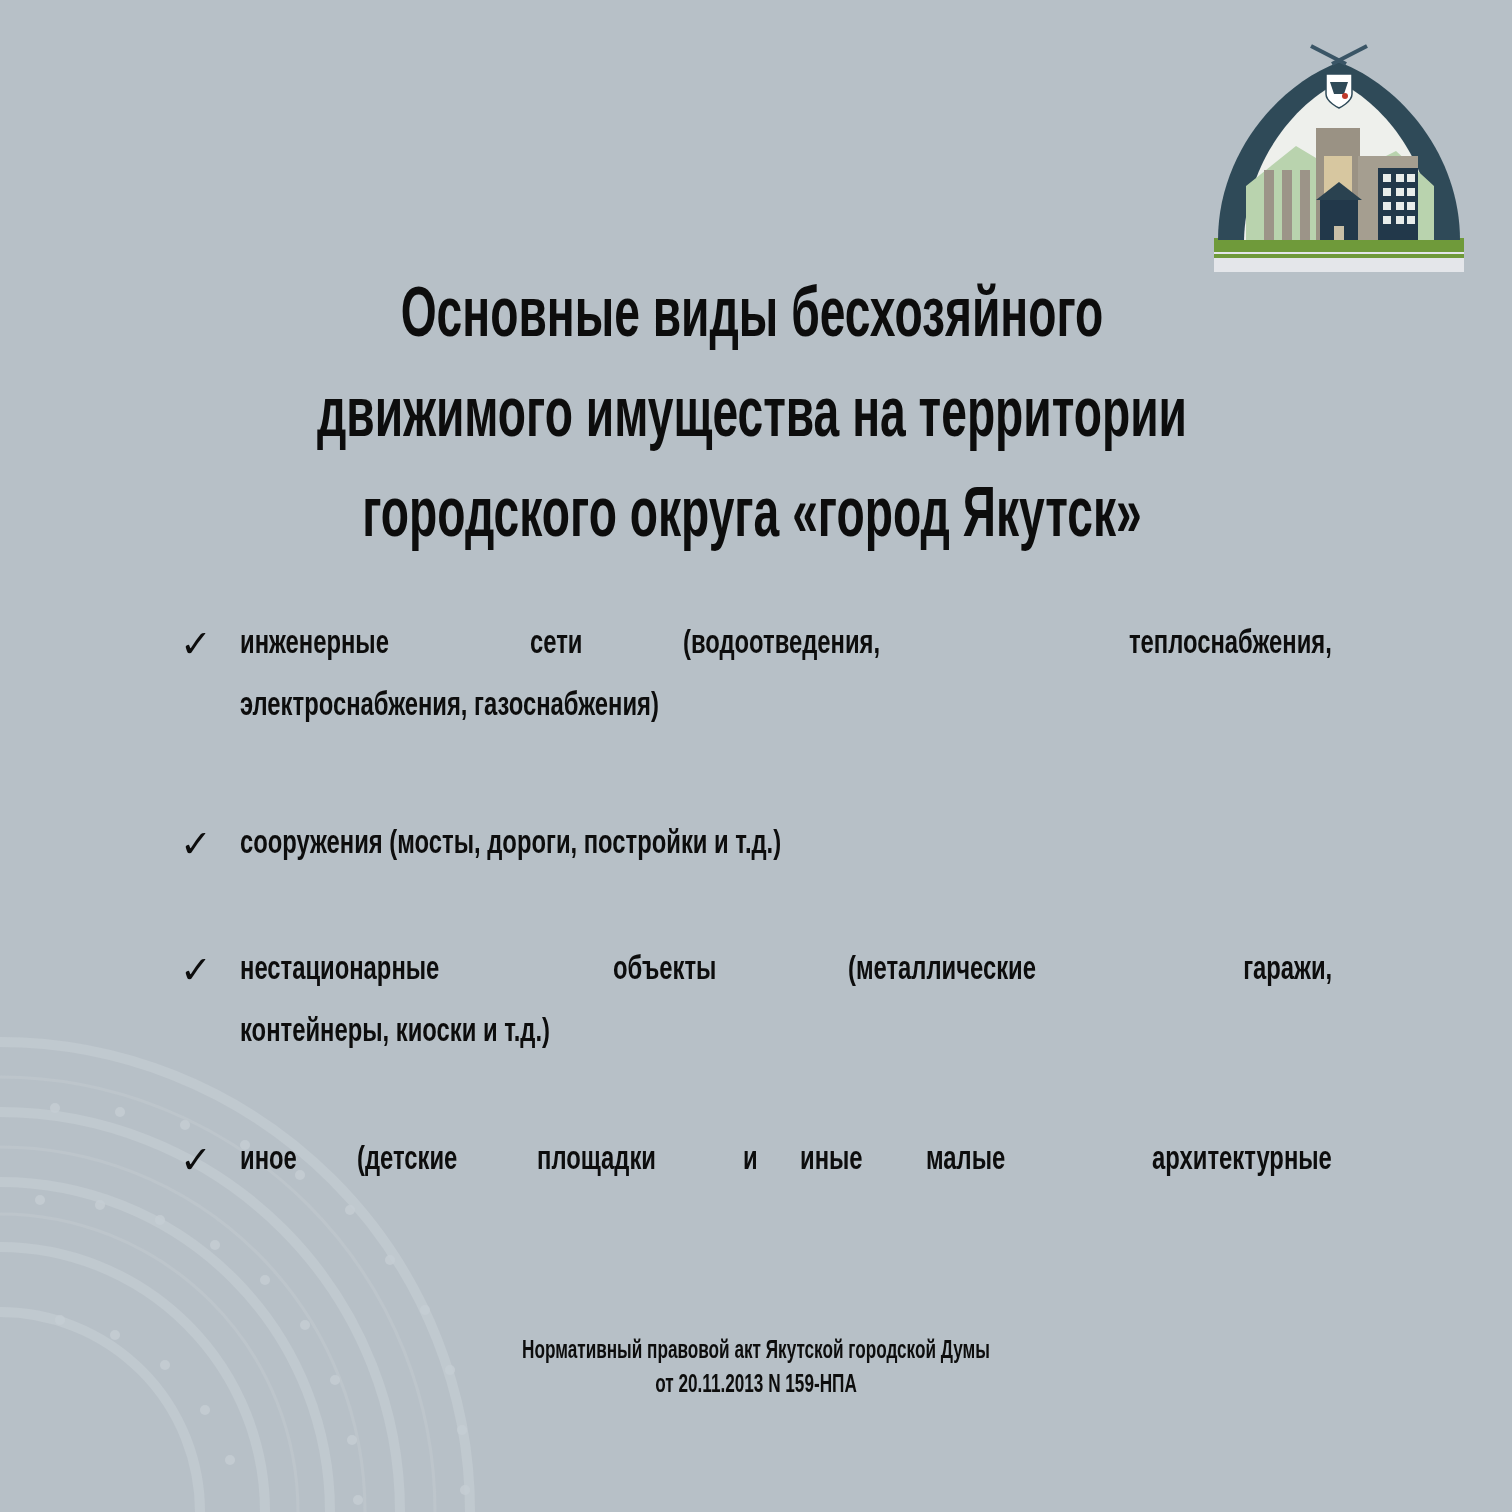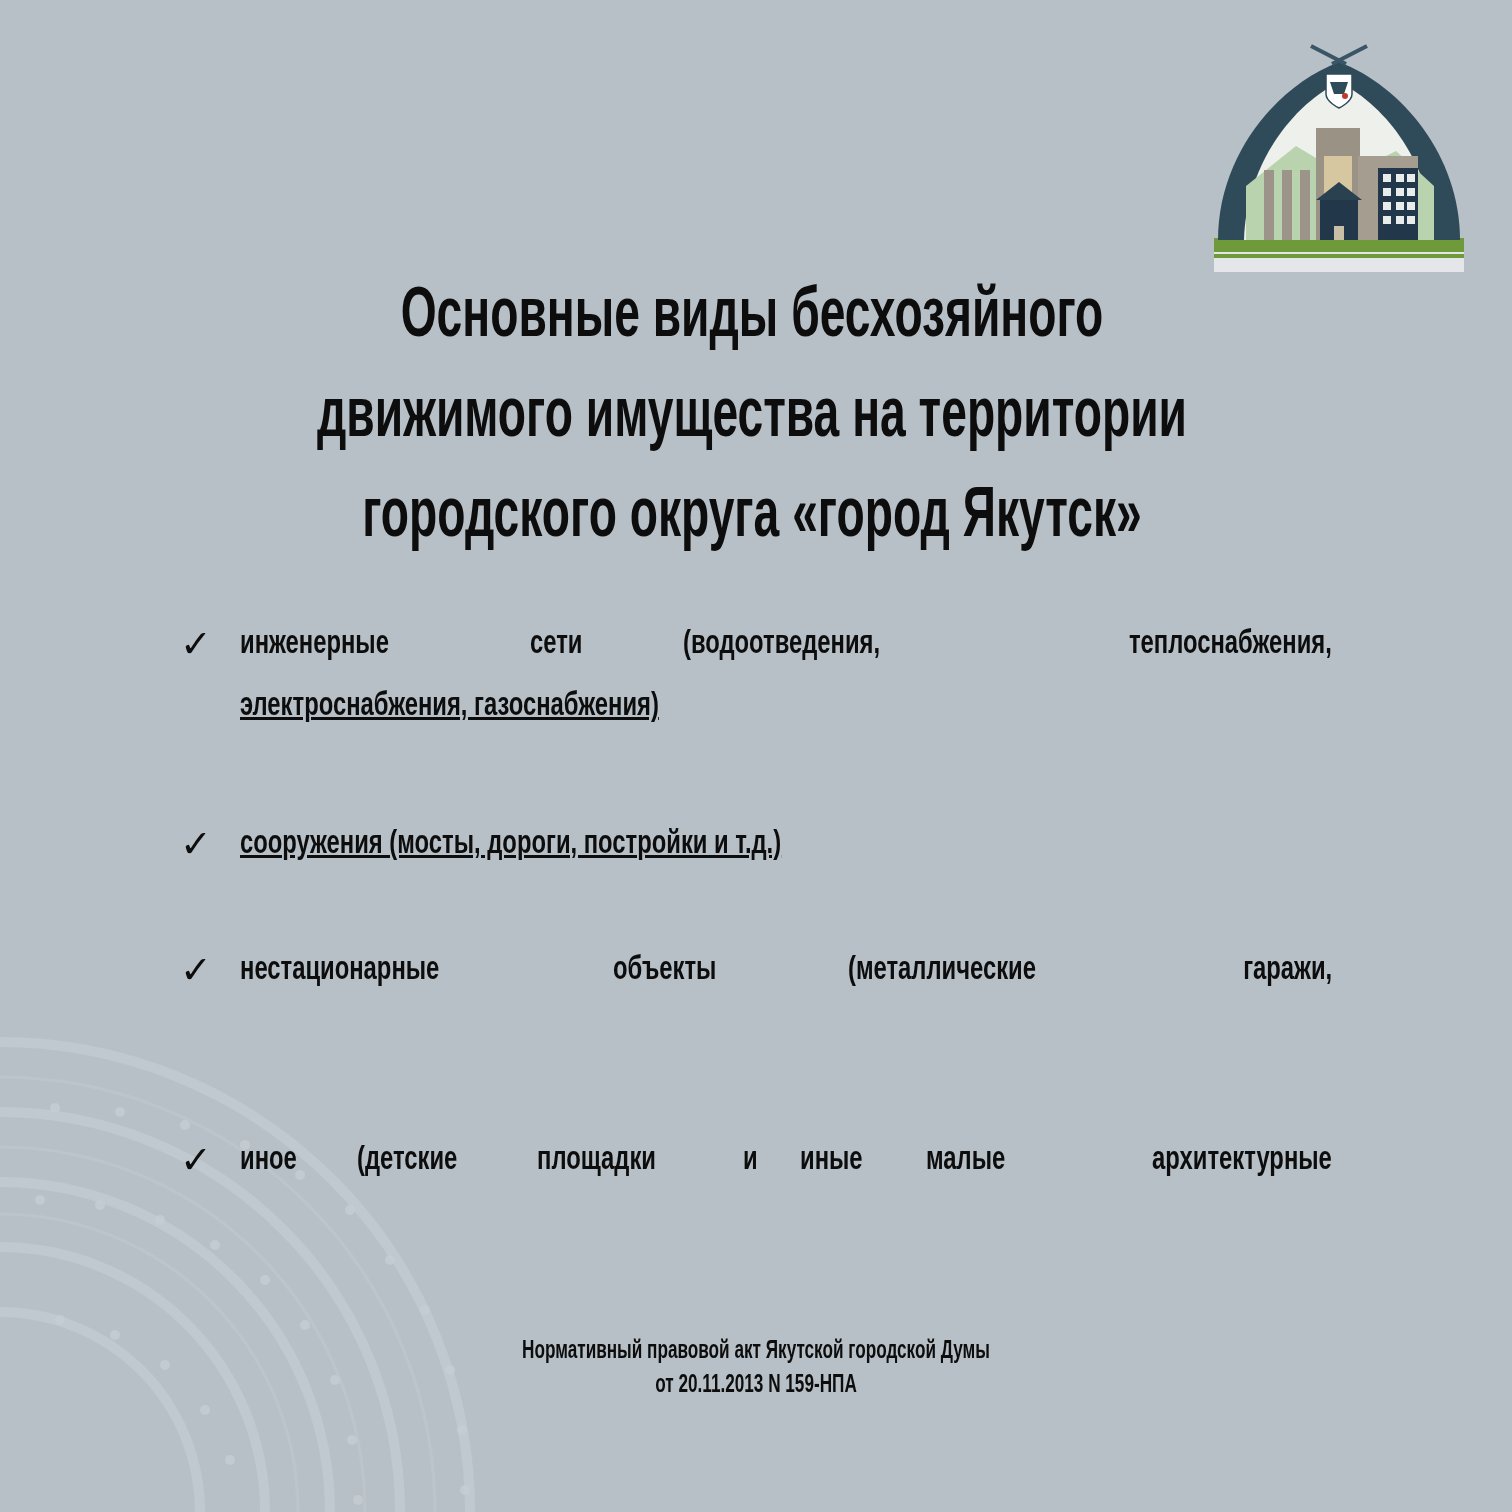--- a/index.html
+++ b/index.html
@@ -51,21 +51,21 @@
     display: flex; justify-content: space-between;
     height: 62px; line-height: 62px;
     font-size: 34px; font-weight: bold;
     white-space: nowrap;
   }
   .line span.w {
     display: inline-block;
     transform: scaleX(0.70);
     transform-origin: left center;
   }
-  .line.last { justify-content: flex-start; text-decoration: underline; }
+  .line.last { justify-content: flex-start; }
   .line.last span.w { transform-origin: left center; }
   .footer {
     position: absolute; left: 0; top: 1332px; width: 1512px; text-align: center;
   }
   .footer-line {
     display: block; font-size: 26px; font-weight: bold;
     line-height: 34px; height: 34px;
     transform: scaleX(0.66); transform-origin: center; white-space: nowrap;
   }
 </style>
@@ -198,20 +198,23 @@
 
   <div class="item" style="top:326px;">
     <span class="check">✓</span>
     <div class="item-text">
       <div class="line">
         <span class="w">нестационарные</span>
         <span class="w">объекты</span>
         <span class="w">(металлические</span>
         <span class="w" style="transform-origin:right center;">гаражи,</span>
       </div>
+      <div class="line last">
+        <span class="w">контейнеры, киоски и т.д.)</span>
+      </div>
     </div>
   </div>
 
   <div class="item" style="top:516px;">
     <span class="check">✓</span>
     <div class="item-text">
       <div class="line">
         <span class="w">иное</span>
         <span class="w">(детские</span>
         <span class="w">площадки</span>

